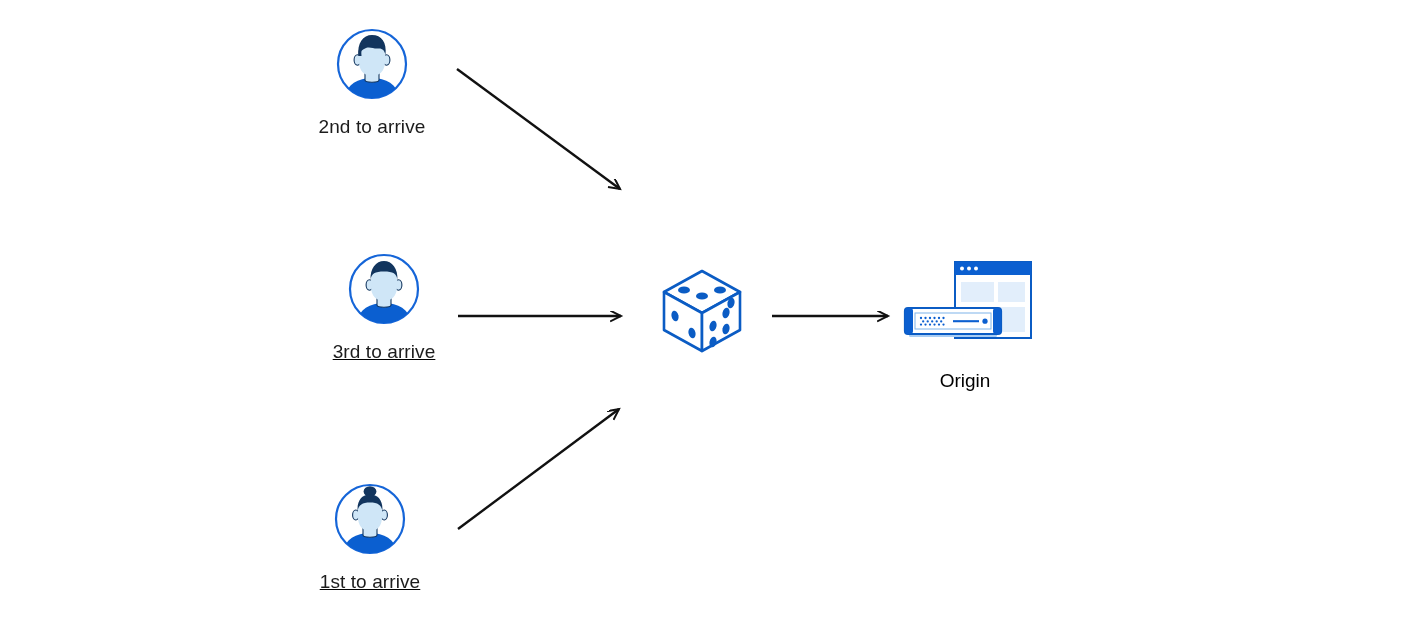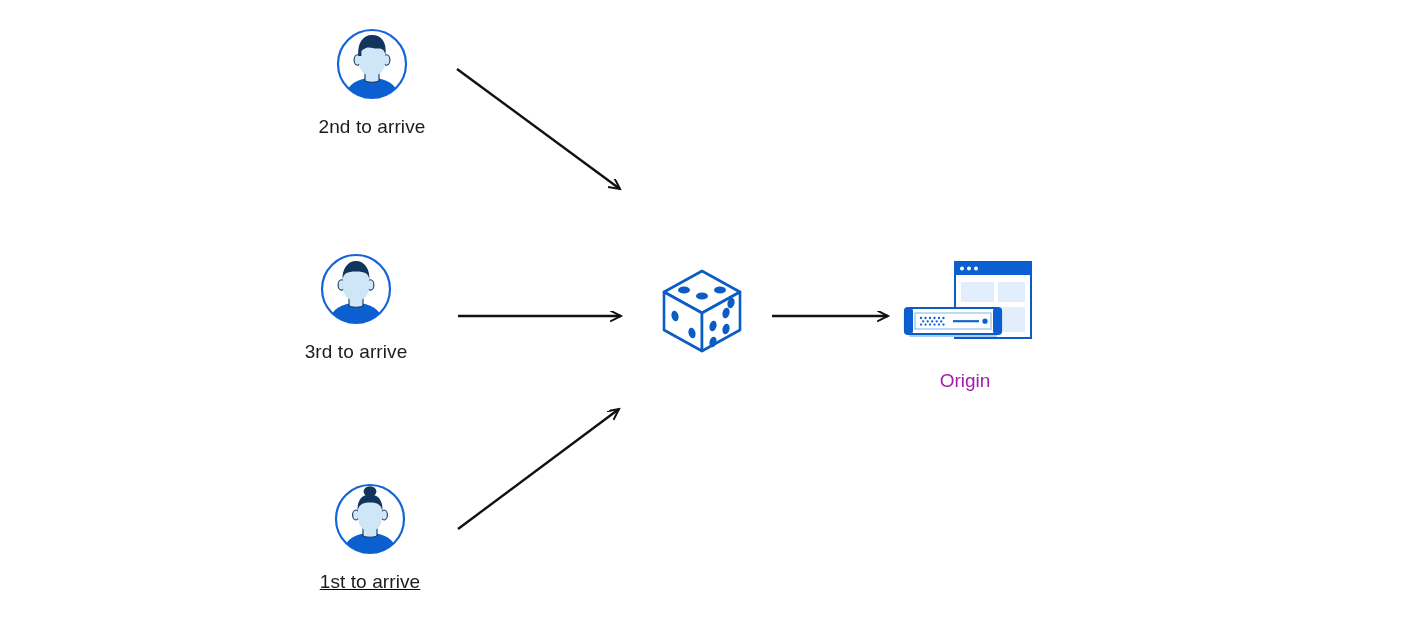--- a/index.html
+++ b/index.html
@@ -56,21 +56,21 @@
   .origin-graphic {
     position: relative;
     width: 140px;
     height: 100px;
     margin: 0 auto;
   }
   .origin-caption {
     margin-top: 12px;
     font-size: 19px;
     line-height: 22px;
-    color: #a21caf;
+    color: #000000;
     white-space: nowrap;
   }
 
   
   .dice-wrap {
     position: absolute;
     width: 92px;
     height: 92px;
   }
 
@@ -138,21 +138,21 @@
 
           <path d="M24.5,30 C23,17 29,9 38,9 C47.5,9 53,16 51.5,29 C50.5,24 48,22 44,22.5
                    C40,23 36,20.5 32,22 C28.5,23.3 26,25.6 24.5,30 Z" fill="#12355e"></path>
           <path d="M24.5,30 C24,24 26,20.5 29,19 C27.5,22 27,26 27.5,30 Z" fill="#12355e"></path>
         </g>
       </svg>
     </div>
     <div class="caption">2nd to arrive</div>
   </div>
 
-  <div class="actor" style="left:276px; top:251px;">
+  <div class="actor" style="left:304px; top:251px;text-decoration:underline;">
     <div class="avatar-wrap">
       <svg width="76" height="76" viewBox="0 0 76 76" xmlns="http://www.w3.org/2000/svg">
         <defs>
           <clipPath id="clipB">
               <circle cx="38" cy="38" r="34"></circle>
             </clipPath>
         </defs>
         <circle cx="38" cy="38" r="34" fill="#ffffff" stroke="#1565d8" stroke-width="2.2"></circle>
         <g clip-path="url(#clipB)">
           <path d="M10,78 C10,60 22,52 38,52 C54,52 66,60 66,78 Z" fill="#0b5fd0"></path>

